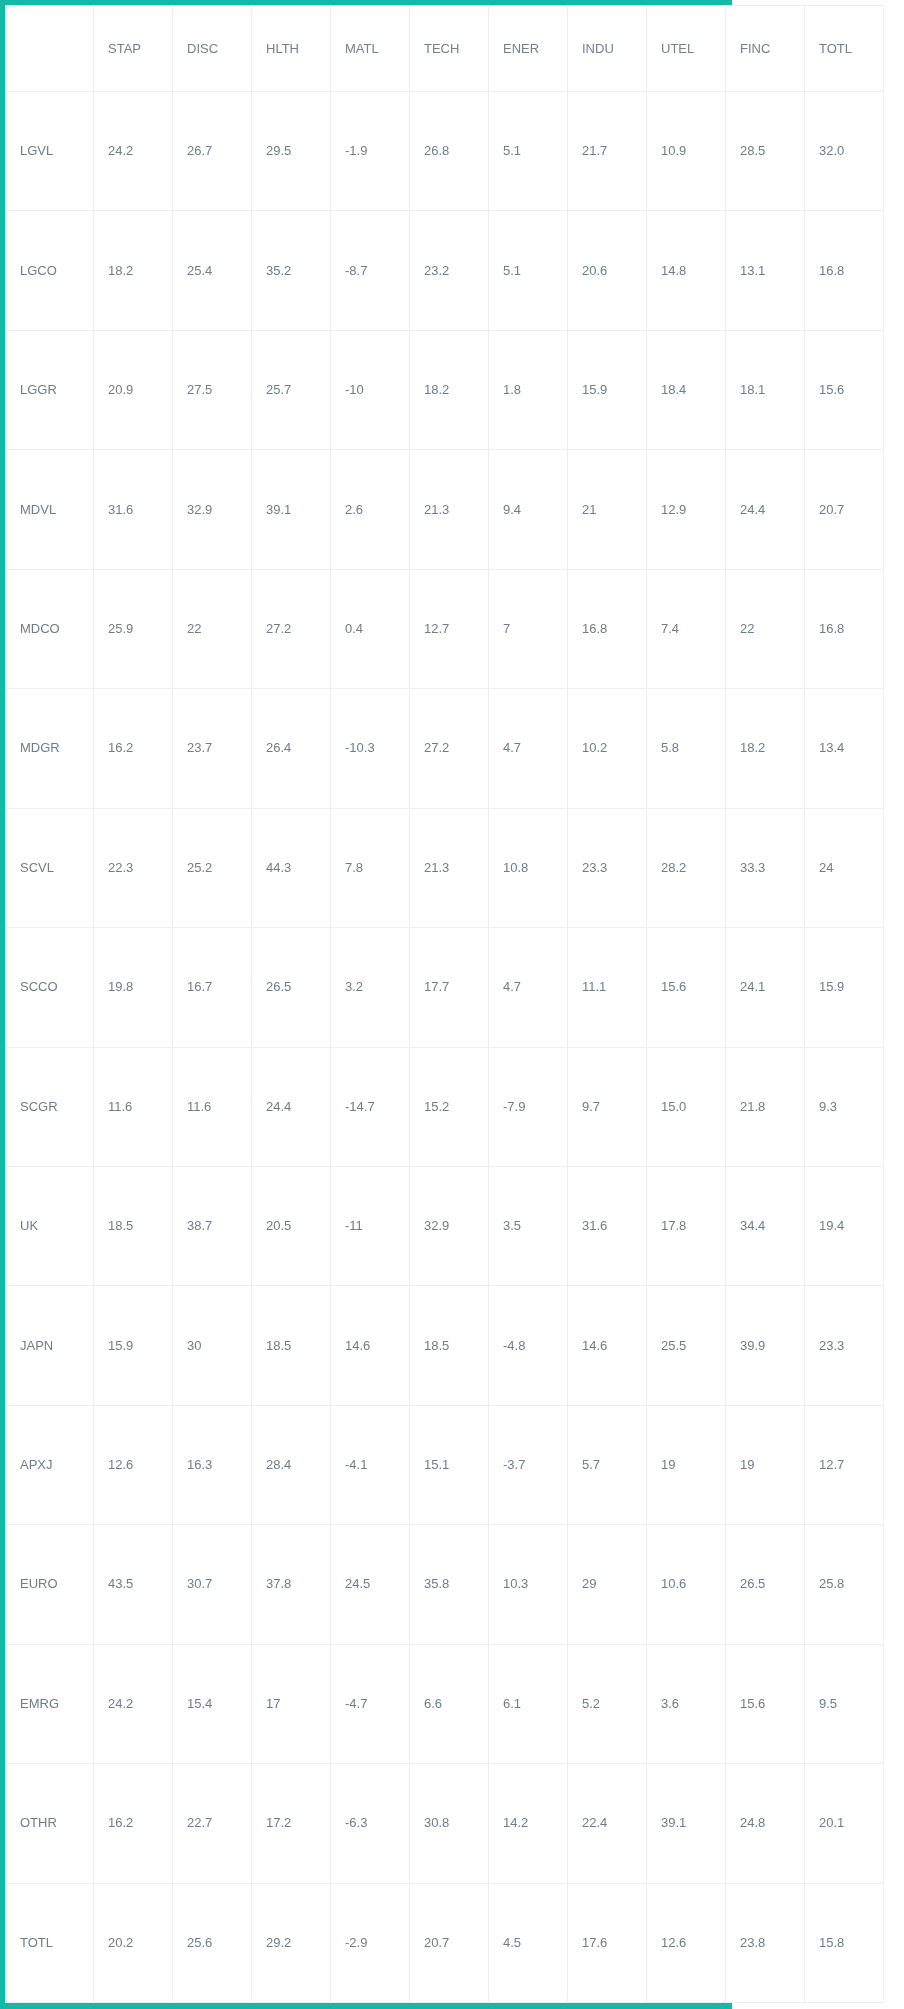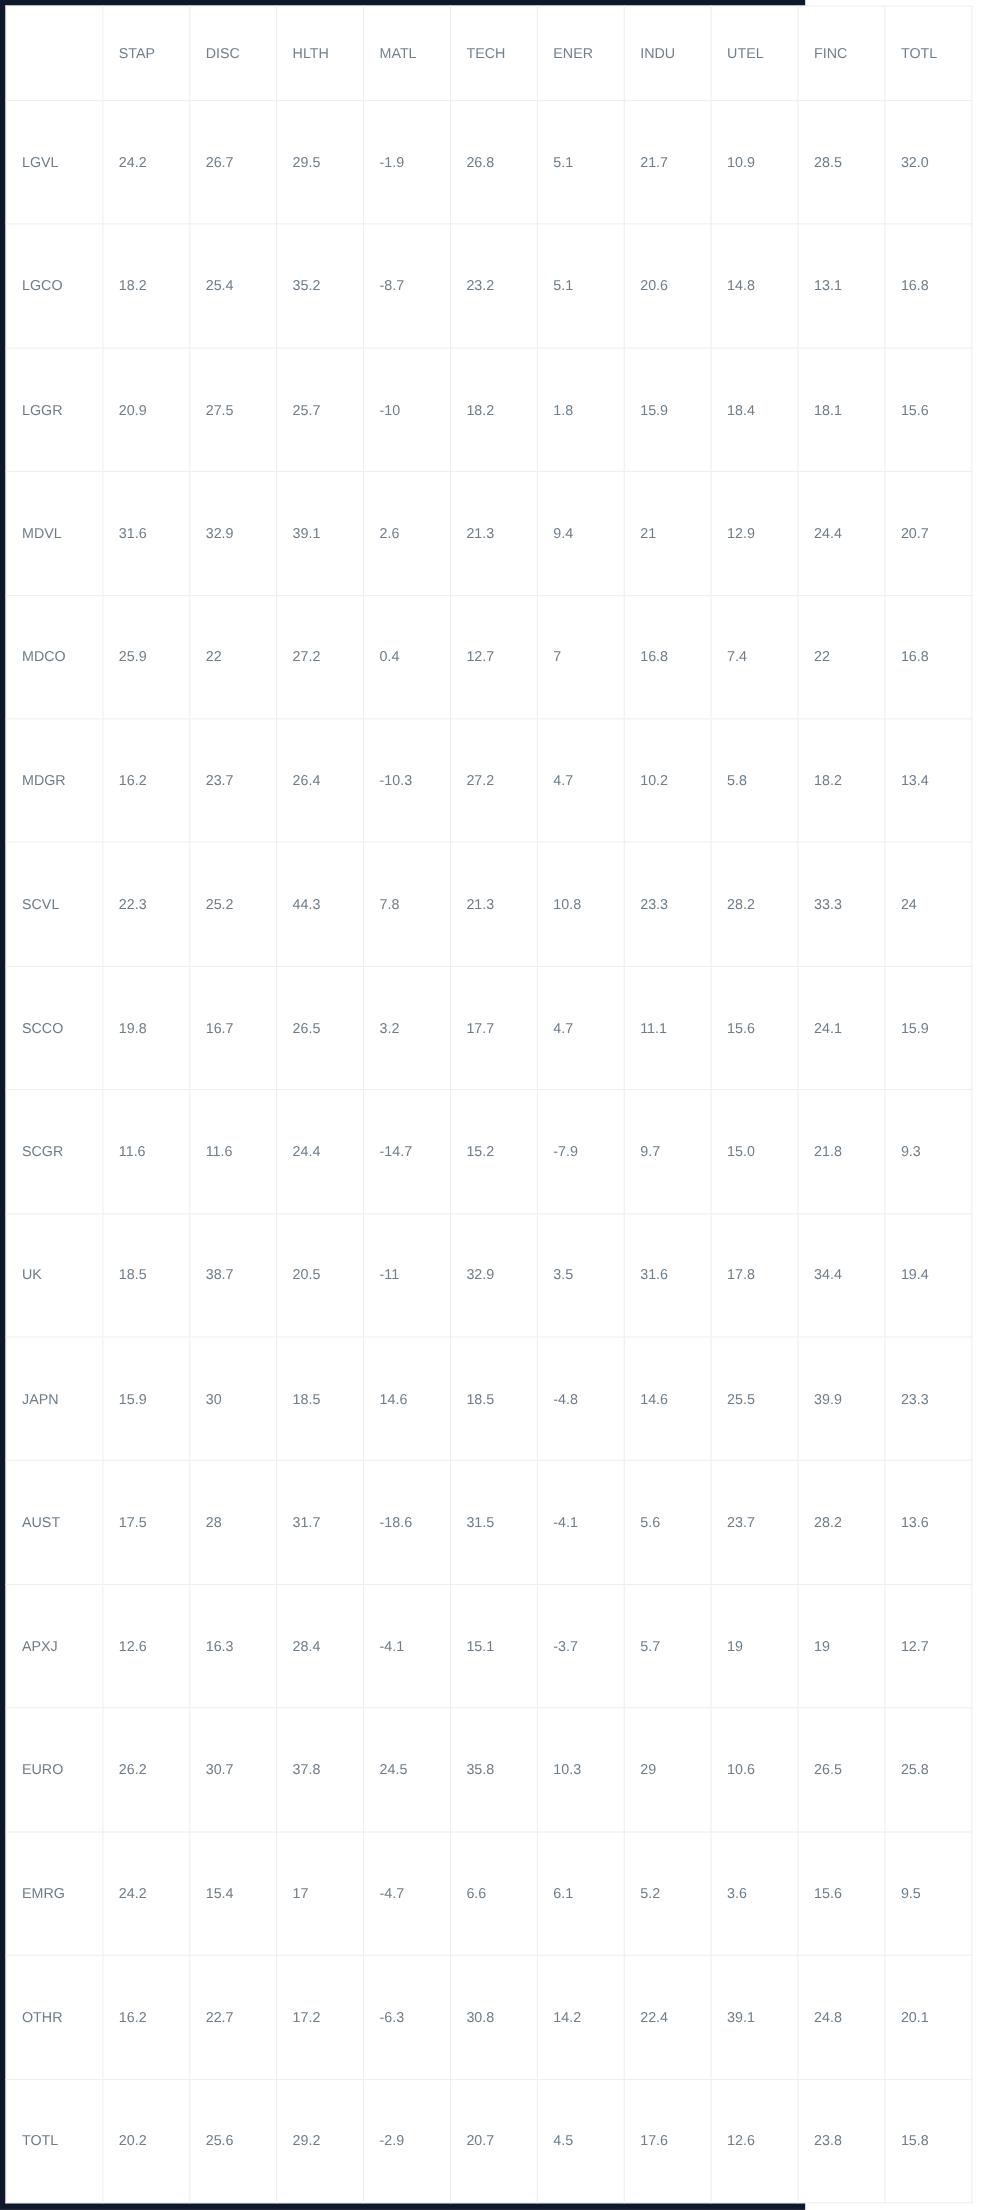--- a/index.html
+++ b/index.html
@@ -11,21 +11,21 @@
     width: 904px;
     height: 2009px;
     font-family: "Liberation Sans", "DejaVu Sans", sans-serif;
     -webkit-font-smoothing: antialiased;
   }
   #matrix-wrap {
     box-sizing: border-box;
     width: 732px;
     height: 2009px;
     padding: 5px 37px 6px 5px;
-    background: #0f172a;
+    background: #14b8a6;
   }
   table.matrix {
     border-collapse: collapse;
     table-layout: fixed;
     width: 878px;
     height: 1998px;
     background: #ffffff;
   }
   table.matrix col.c-label { width: 88px; }
   table.matrix col.c-data  { width: 79px; }
@@ -227,48 +227,35 @@
           <td>18.5</td>
           <td>14.6</td>
           <td>18.5</td>
           <td>-4.8</td>
           <td>14.6</td>
           <td>25.5</td>
           <td>39.9</td>
           <td>23.3</td>
         </tr>
         <tr>
-          <td class="rowlabel">AUST</td>
-          <td>17.5</td>
-          <td>28</td>
-          <td>31.7</td>
-          <td>-18.6</td>
-          <td>31.5</td>
-          <td>-4.1</td>
-          <td>5.6</td>
-          <td>23.7</td>
-          <td>28.2</td>
-          <td>13.6</td>
-        </tr>
-        <tr>
           <td class="rowlabel">APXJ</td>
           <td>12.6</td>
           <td>16.3</td>
           <td>28.4</td>
           <td>-4.1</td>
           <td>15.1</td>
           <td>-3.7</td>
           <td>5.7</td>
           <td>19</td>
           <td>19</td>
           <td>12.7</td>
         </tr>
         <tr>
           <td class="rowlabel">EURO</td>
-          <td>26.2</td>
+          <td>43.5</td>
           <td>30.7</td>
           <td>37.8</td>
           <td>24.5</td>
           <td>35.8</td>
           <td>10.3</td>
           <td>29</td>
           <td>10.6</td>
           <td>26.5</td>
           <td>25.8</td>
         </tr>

